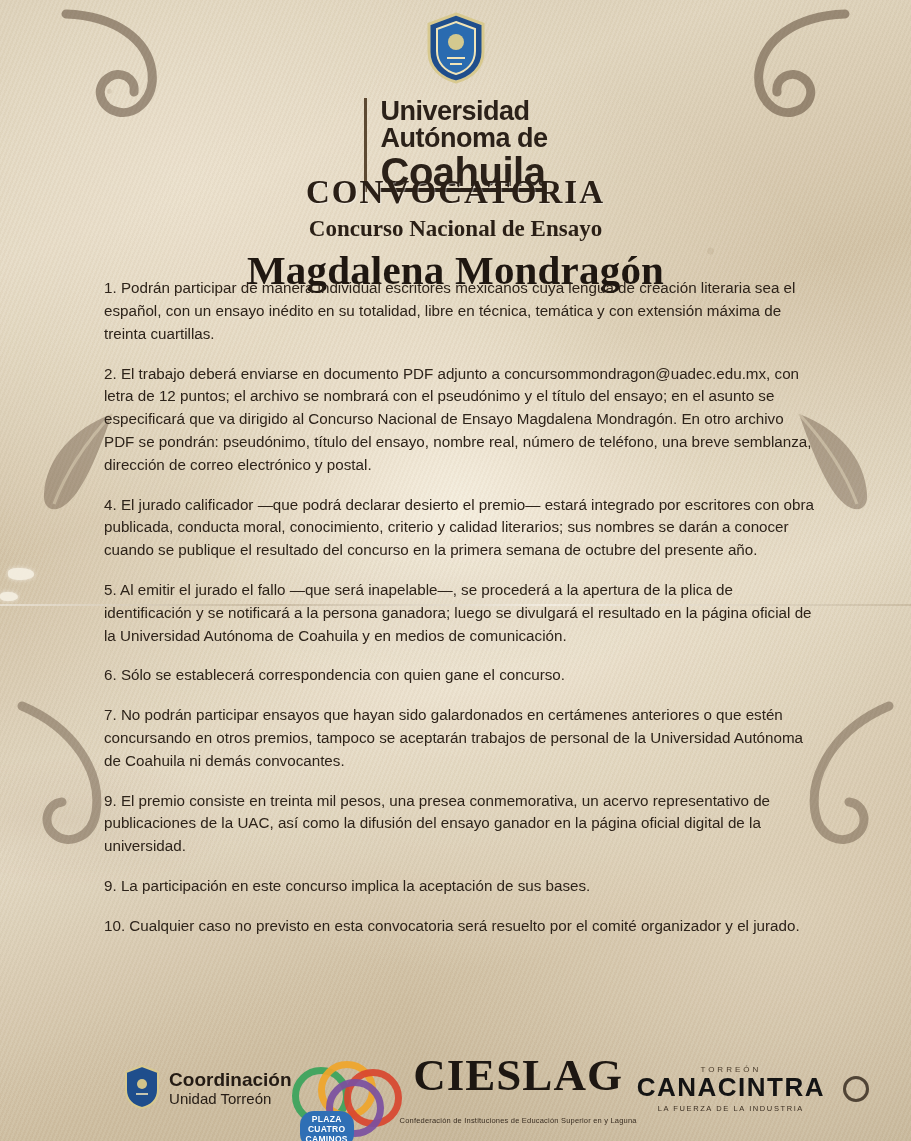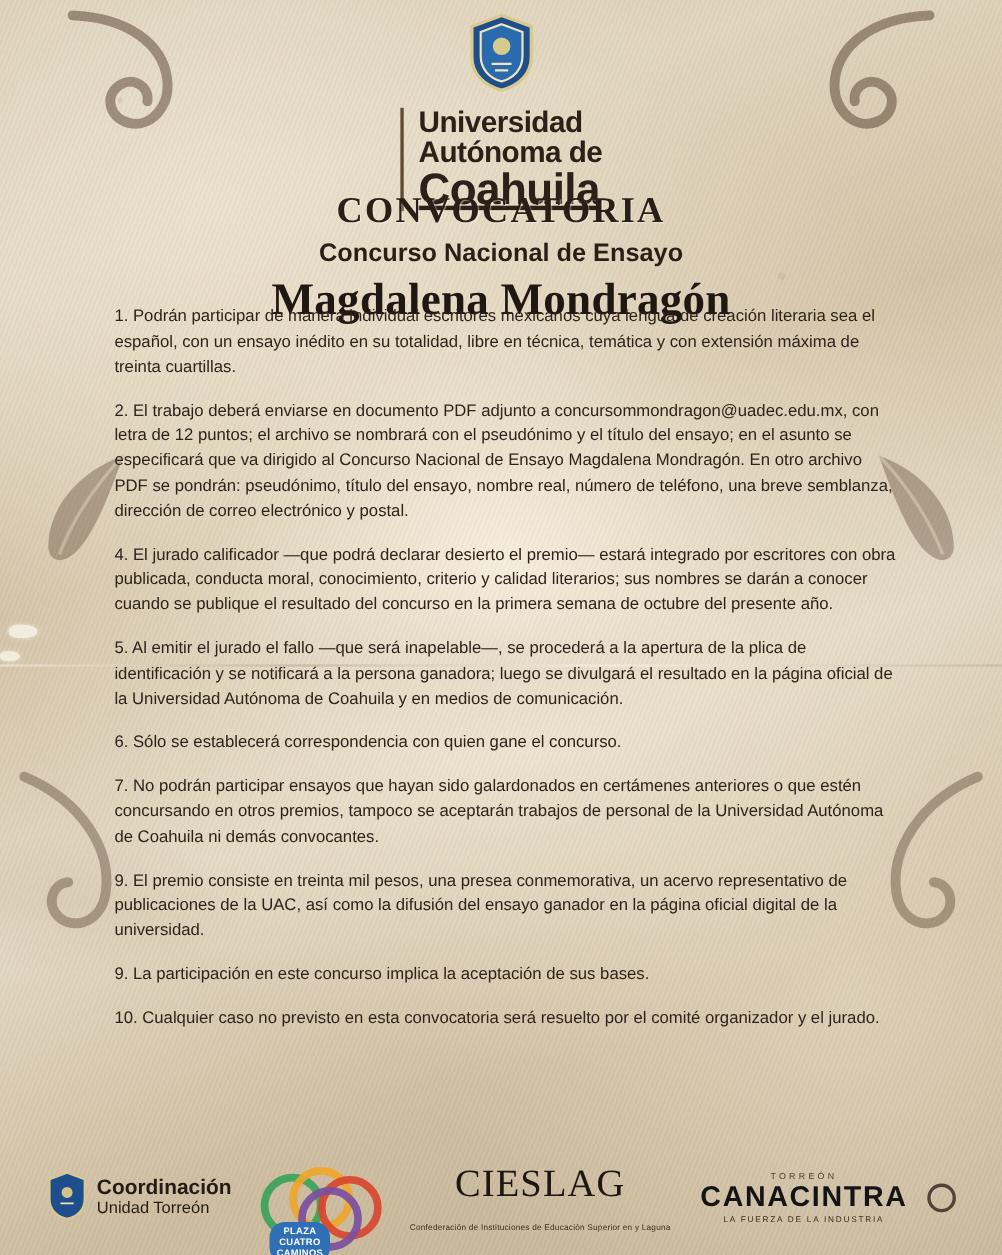--- a/index.html
+++ b/index.html
@@ -95,21 +95,21 @@
   .t-conv {
     font-family: "Liberation Serif", serif;
     font-weight: bold;
     font-size: 33px;
     letter-spacing: 2px;
     color: #2a1f16;
     text-shadow: 1px 1px 1px rgba(255,255,255,0.45);
     margin-top: 44px;
   }
   .t-sub {
-    font-family: Liberation Sans, sans-serif;
+    font-family: Liberation Serif, serif;
     font-weight: bold;
     font-size: 23px;
     color: #2a1f16;
     margin-top: 5px;
   }
   .t-name {
     font-family: "Liberation Serif", serif;
     font-weight: bold;
     font-size: 41px;
     color: #1f1711;
@@ -130,21 +130,21 @@
   .clause { margin-bottom: 17px; }
   .clause:last-child { margin-bottom: 0; }
 
   
   .footer {
     position: absolute;
     left: 0; right: 0; bottom: 14px;
     height: 76px;
     display: flex;
     align-items: center;
-    justify-content: space-between;
+    justify-content: flex-end;
     padding: 0 42px;
     box-sizing: border-box;
   }
   .f-block { display: flex; align-items: center; gap: 8px; }
   .f-coord-text { color: #241b14; font-weight: bold; line-height: 1.1; }
   .f-coord-text .a { font-size: 19px; }
   .f-coord-text .b { font-size: 15px; font-weight: normal; }
 
   .plaza {
     position: relative;
@@ -176,22 +176,22 @@
   .loop.l2 { left: 26px; top: 0px;  border-color: #f0a52a; }
   .loop.l3 { left: 52px; top: 8px;  border-color: #d8452f; }
   .loop.l4 { left: 34px; top: 18px; border-color: #7b4fa0; }
 
   .cieslag {
     text-align: center;
     color: #1d1712;
   }
   .cieslag .word {
     font-family: "Liberation Serif", serif;
-    font-weight: normal;
-    font-size: 35px;
+    font-weight: bold;
+    font-size: 45px;
     letter-spacing: 1px;
     line-height: 1;
   }
   .cieslag .tag {
     font-size: 7.5px;
     letter-spacing: .2px;
     margin-top: 18px;
     color: #3a2e22;
   }
 

